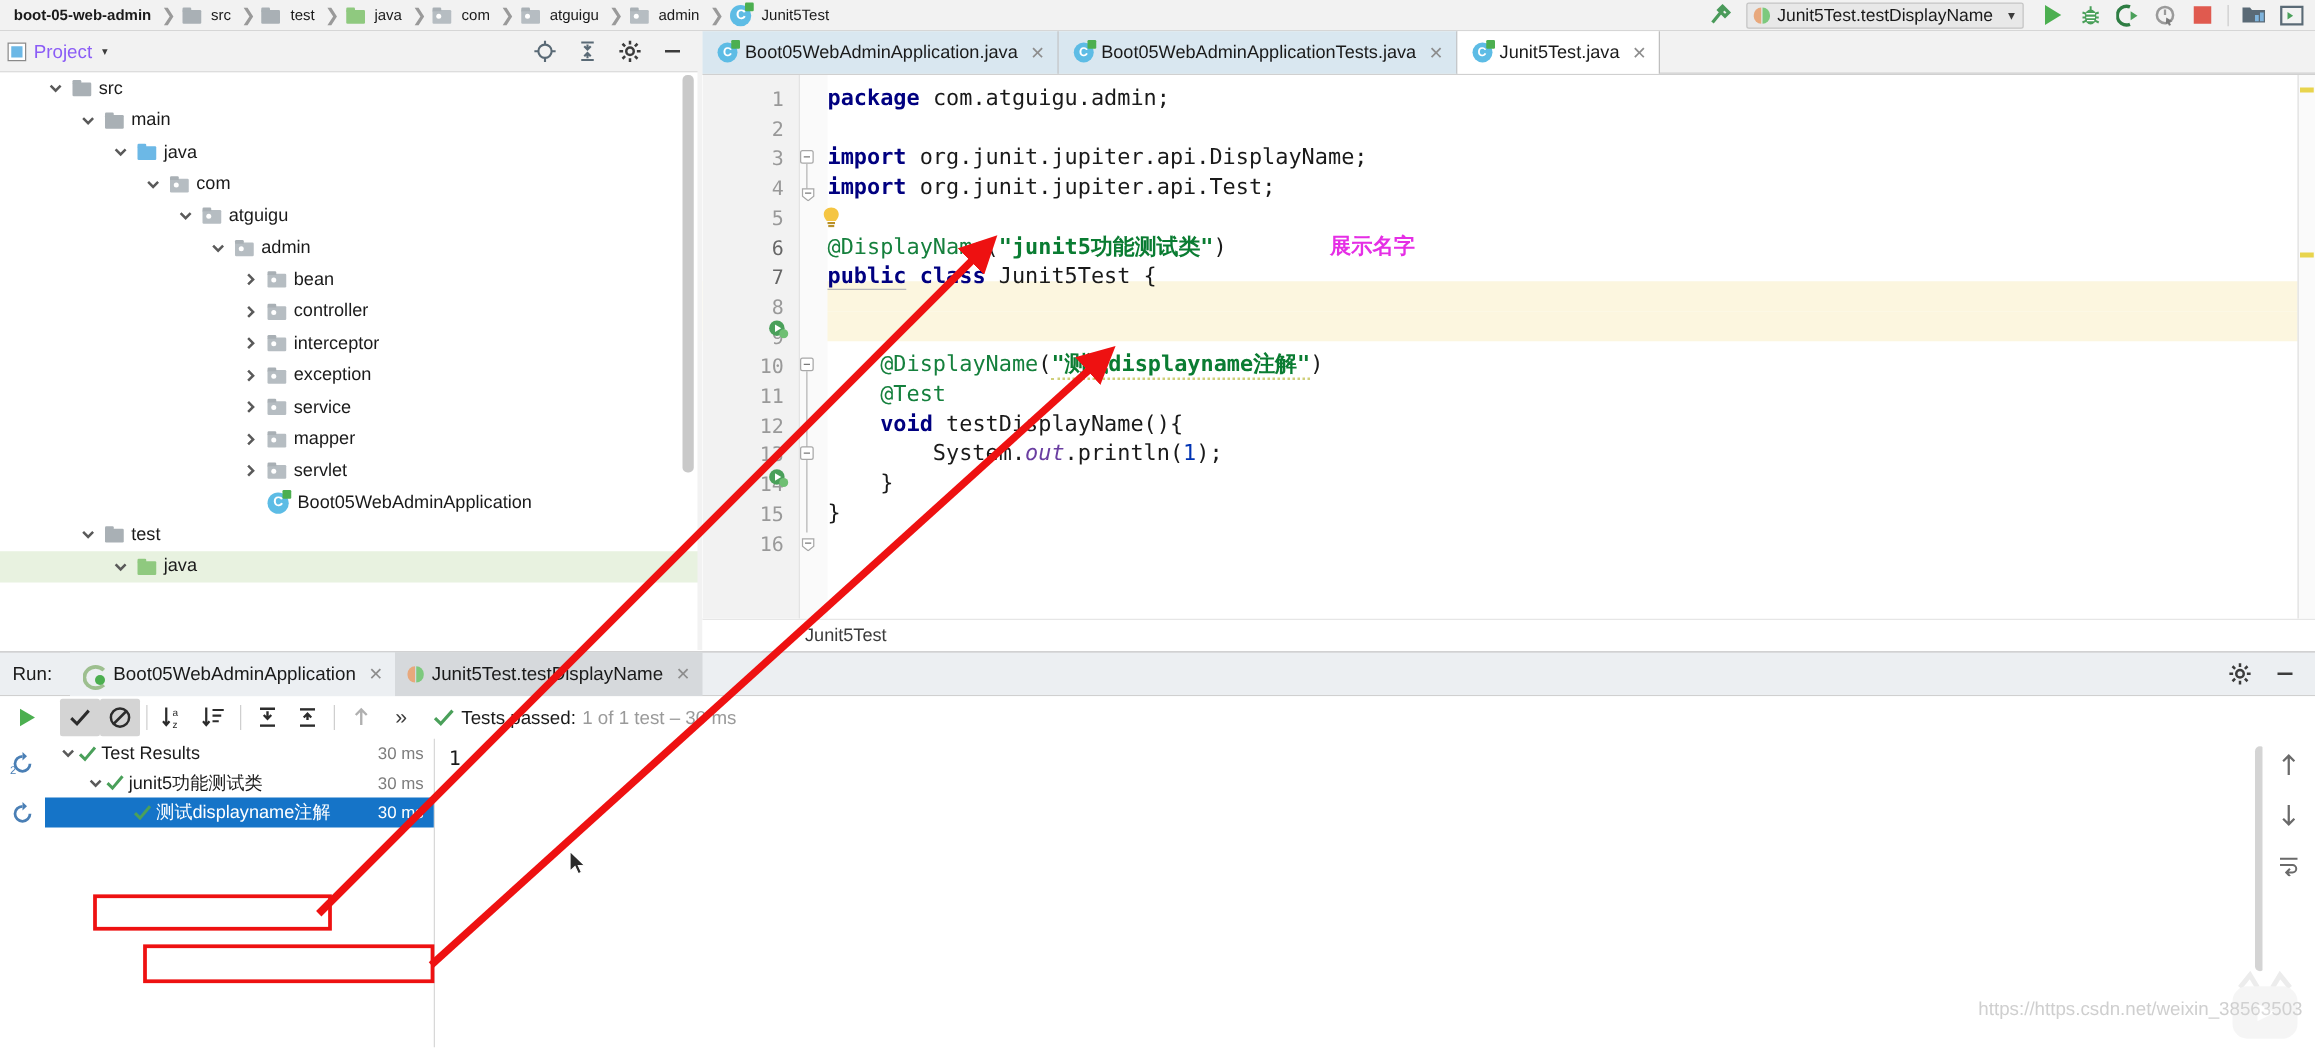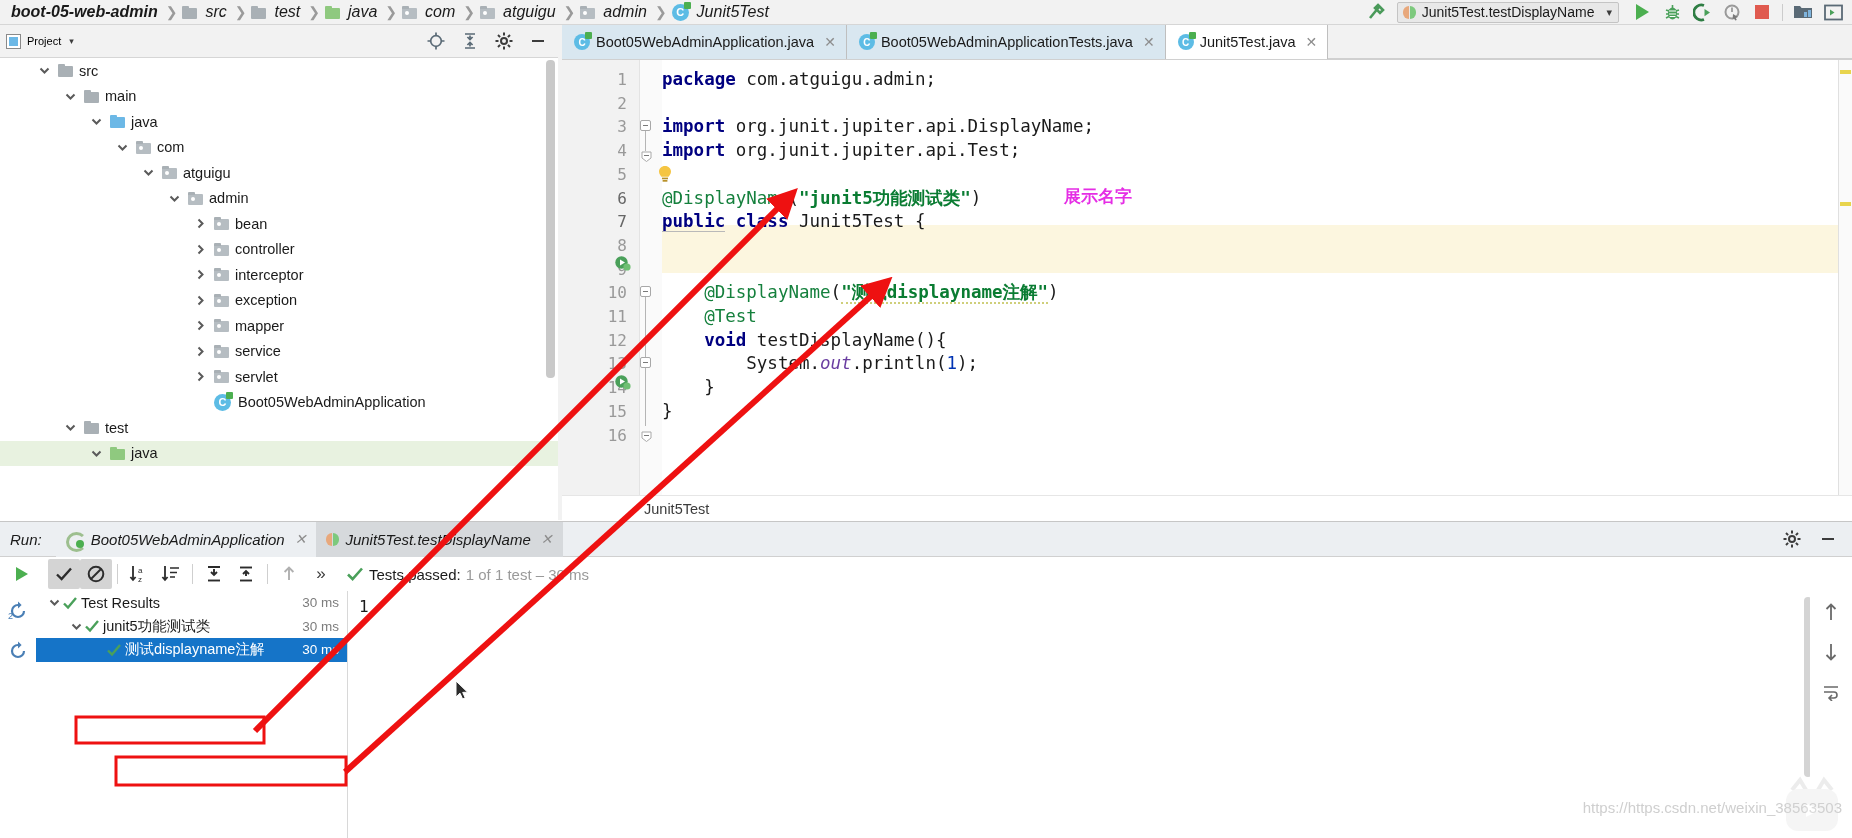--- a/index.html
+++ b/index.html
@@ -12,21 +12,21 @@
   #app { position: relative; width: 1852px; height: 838px; }
 
   
   .navbar {
     position: absolute; left: 0; top: 0; width: 1852px; height: 25px;
     background: #f2f2f2; border-bottom: 1px solid #d6d6d6;
     display: flex; align-items: center;
   }
   .nav-left { display: flex; align-items: center; height: 25px; padding-left: 6px; flex: 0 0 auto; }
   .crumb { display: flex; align-items: center; height: 25px; padding: 0 2px; }
-  .crumb-txt { font-size: 16px; color: #1a1a1a; padding: 0 3px; font-style: italic; }
+  .crumb-txt { font-size: 12px; color: #1a1a1a; padding: 0 3px; }
   .crumb-txt.bold { font-weight: bold; }
   .crumb-sep { color: #9a9a9a; font-size: 14px; margin: 0 3px; }
   .fico { width: 15px; height: 13px; position: relative; margin-right: 5px; flex: 0 0 auto; }
   .fico::before {
     content: ""; position: absolute; left: 0; top: 2px; width: 15px; height: 11px;
     background: #a9b0b5; border-radius: 1px;
   }
   .fico::after {
     content: ""; position: absolute; left: 0; top: 0px; width: 7px; height: 3px;
     background: #a9b0b5; border-radius: 1px 1px 0 0;
@@ -78,21 +78,21 @@
   .proj-head {
     position: absolute; left: 0; top: 25px; width: 560px; height: 33px;
     background: #f2f2f2; border-bottom: 1px solid #d6d6d6;
     display: flex; align-items: center; padding: 0 6px;
   }
   .proj-badge {
     width: 15px; height: 15px; border: 1px solid #8a8a8a; background: #fff;
     display: flex; align-items: center; justify-content: center; margin-right: 6px;
   }
   .proj-badge i { width: 9px; height: 9px; background: #6cb8e6; display: block; }
-  .proj-title { font-size: 11px; color: #000000; }
+  .proj-title { font-size: 15px; color: #8b5cf6; }
   .proj-caret { font-size: 9px; color: #3c3c3c; margin-left: 8px; }
   .proj-actions { margin-left: auto; display: flex; align-items: center; gap: 2px; }
   .pbtn { width: 32px; height: 30px; display: flex; align-items: center; justify-content: center; }
 
   
   .tree {
     position: absolute; left: 0; top: 58px; width: 560px; height: 462px;
     background: #ffffff; overflow: hidden;
   }
   .trow { height: 25.5px; display: flex; align-items: center; font-size: 14.5px; color: #1a1a1a; white-space: nowrap; }
@@ -203,21 +203,21 @@
     position: absolute; left: 562px; top: 495px; width: 1290px; height: 26px;
     background: #ffffff; border-top: 1px solid #e6e6e6; display: flex; align-items: center;
     padding-left: 82px; font-size: 14.5px; color: #3c3c3c;
   }
 
   
   .runpanel { position: absolute; left: 0; top: 521px; width: 1852px; height: 317px; background: #ffffff; }
   .run-tabbar {
     position: absolute; left: 0; top: 0; width: 1852px; height: 36px;
     background: #eceff2; border-top: 1px solid #c6c6c6; border-bottom: 1px solid #d0d0d0;
-    display: flex; align-items: center; font-style: italic;
+    display: flex; align-items: center;
   }
   .run-label { font-size: 15px; color: #1a1a1a; padding: 0 14px 0 10px; }
   .rtab {
     height: 35px; display: flex; align-items: center; padding: 0 10px 0 10px;
     font-size: 15px; color: #1a1a1a; background: #eceff2; white-space: nowrap;
   }
   .rtab.active { background: #d6d9dc; }
   .rtab-x { margin-left: 10px; color: #8d8d8d; font-size: 14px; }
   .spring-ico {
     width: 18px; height: 17px; margin-right: 7px; position: relative; flex: 0 0 auto;
@@ -577,34 +577,34 @@
           <span style="display:inline-block;width:192px"></span>
           <span class="chev">
             <svg width="13" height="13" viewBox="0 0 13 13">
               <path d="M4.5 2.5 L8.5 6.5 L4.5 10.5" stroke="#5a5a5a" stroke-width="2" fill="none"></path>
             </svg>
           </span>
           <span style="display:inline-block;width:6px"></span>
           <span class="fico pkg">
             <i class="dot"></i>
           </span>
+          <span class="tlabel">service</span>
+        </div>
+        <div class="trow">
+          <span style="display:inline-block;width:192px"></span>
+          <span class="chev">
+            <svg width="13" height="13" viewBox="0 0 13 13">
+              <path d="M4.5 2.5 L8.5 6.5 L4.5 10.5" stroke="#5a5a5a" stroke-width="2" fill="none"></path>
+            </svg>
+          </span>
+          <span style="display:inline-block;width:6px"></span>
+          <span class="fico pkg">
+            <i class="dot"></i>
+          </span>
           <span class="tlabel">mapper</span>
-        </div>
-        <div class="trow">
-          <span style="display:inline-block;width:192px"></span>
-          <span class="chev">
-            <svg width="13" height="13" viewBox="0 0 13 13">
-              <path d="M4.5 2.5 L8.5 6.5 L4.5 10.5" stroke="#5a5a5a" stroke-width="2" fill="none"></path>
-            </svg>
-          </span>
-          <span style="display:inline-block;width:6px"></span>
-          <span class="fico pkg">
-            <i class="dot"></i>
-          </span>
-          <span class="tlabel">service</span>
         </div>
         <div class="trow">
           <span style="display:inline-block;width:192px"></span>
           <span class="chev">
             <svg width="13" height="13" viewBox="0 0 13 13">
               <path d="M4.5 2.5 L8.5 6.5 L4.5 10.5" stroke="#5a5a5a" stroke-width="2" fill="none"></path>
             </svg>
           </span>
           <span style="display:inline-block;width:6px"></span>
           <span class="fico pkg">

